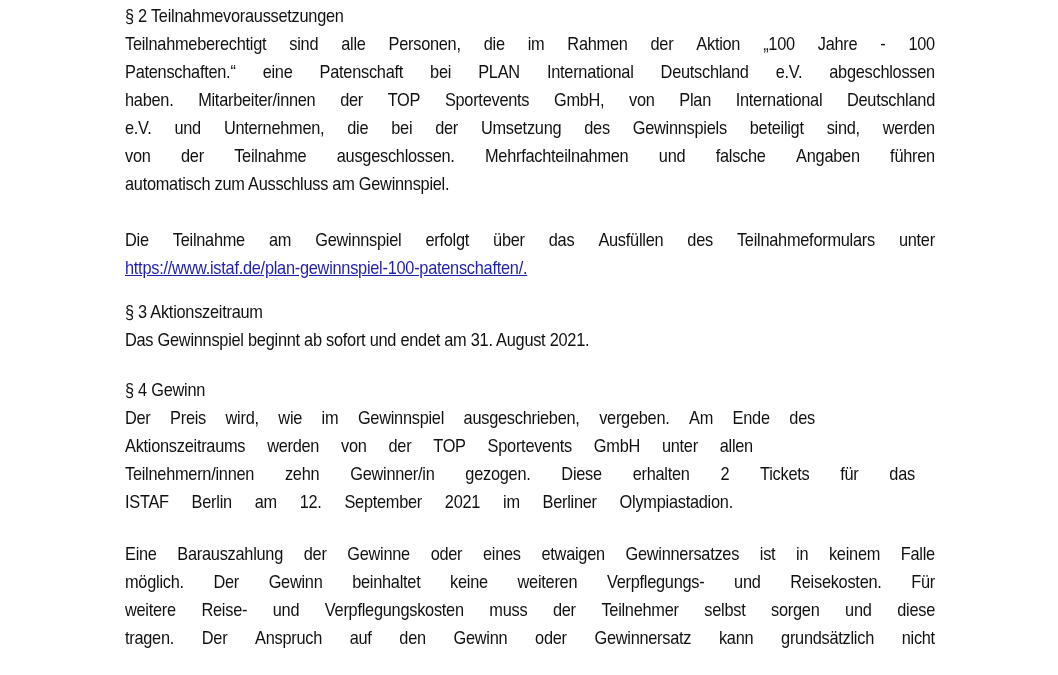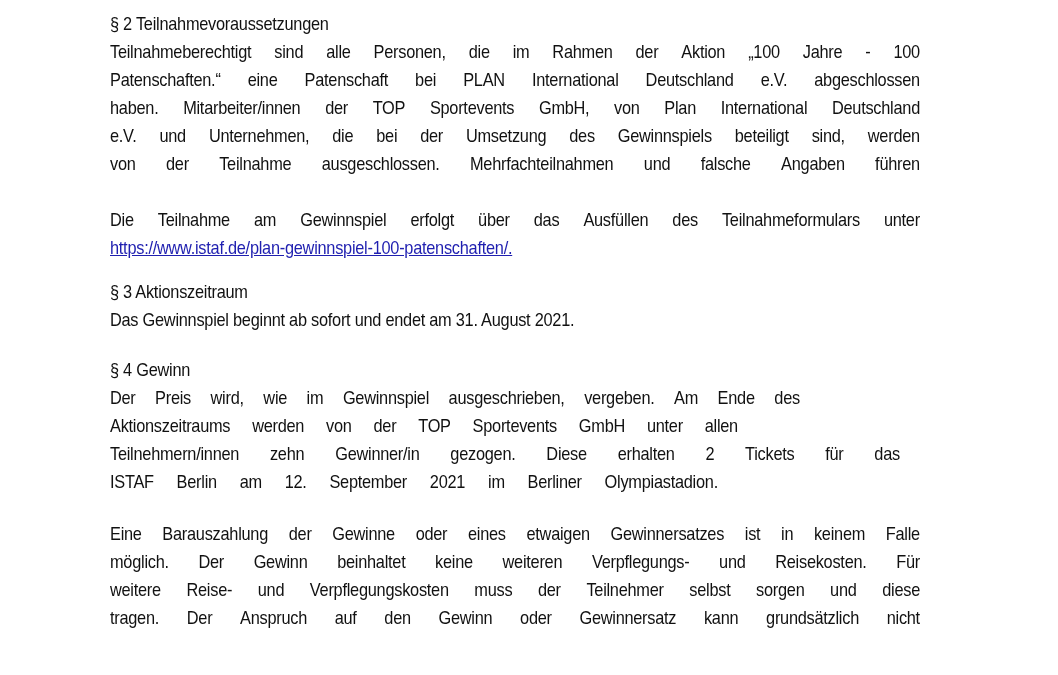--- a/index.html
+++ b/index.html
@@ -1,18 +1,18 @@
 <!DOCTYPE html>
 <html><head>
 <meta charset="utf-8">
 <style>
   html, body { margin:0; padding:0; background:#ffffff; }
   body { width:1058px; height:675px; overflow:hidden; position:relative;
          font-family:"Liberation Sans", "DejaVu Sans", sans-serif; color:#111; }
-  .page { position:absolute; left:110px; top:2px; width:810px;margin-top:8px; }
+  .page { position:absolute; left:125px; top:2px; width:810px; }
   .line { height:28px; line-height:28px; font-size:19px; white-space:nowrap;
           transform-origin:left center; letter-spacing:-0.3px; }
   .just { display:flex; justify-content:space-between; }
   .just span { white-space:pre; }
   .heading { font-size:19px; }
   .gap { height:28px; }
   a.link { color:#1f1fb0; text-decoration:underline; }
   .narrow { transform:scaleX(0.86); }
 </style>
 </head>
@@ -87,20 +87,23 @@
           <span>von</span>
           <span>der</span>
           <span>Teilnahme</span>
           <span>ausgeschlossen.</span>
           <span>Mehrfachteilnahmen</span>
           <span>und</span>
           <span>falsche</span>
           <span>Angaben</span>
           <span>führen</span>
         </div>
+      </div>
+      <div class="line">
+        <div style="width: 941.86px; transform: scaleX(0.86); transform-origin: left center;">automatisch zum Ausschluss am Gewinnspiel.</div>
       </div>
     </div>
   <div class="gap"></div>
   <div class="jline">
       <div class="line">
         <div class="just" style="width: 941.86px; transform: scaleX(0.86); transform-origin: left center;">
           <span>Die</span>
           <span>Teilnahme</span>
           <span>am</span>
           <span>Gewinnspiel</span>

